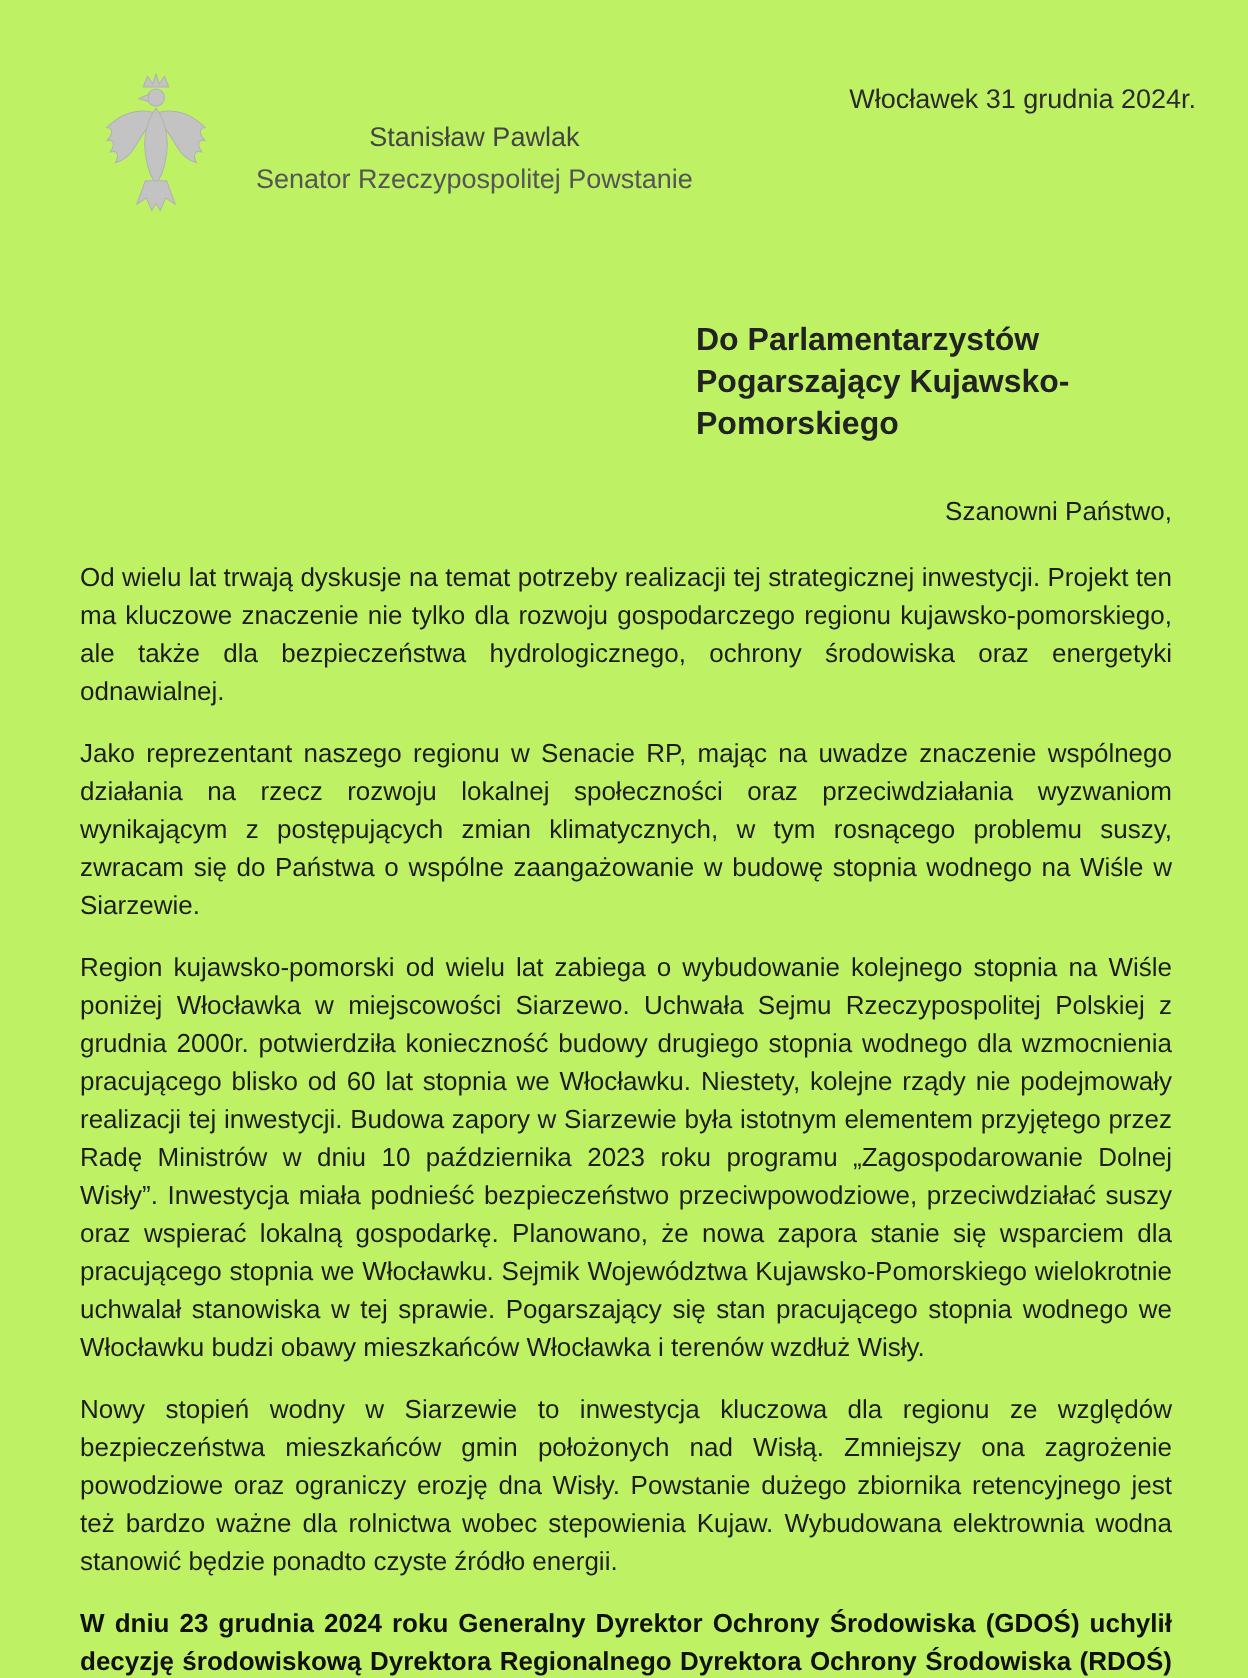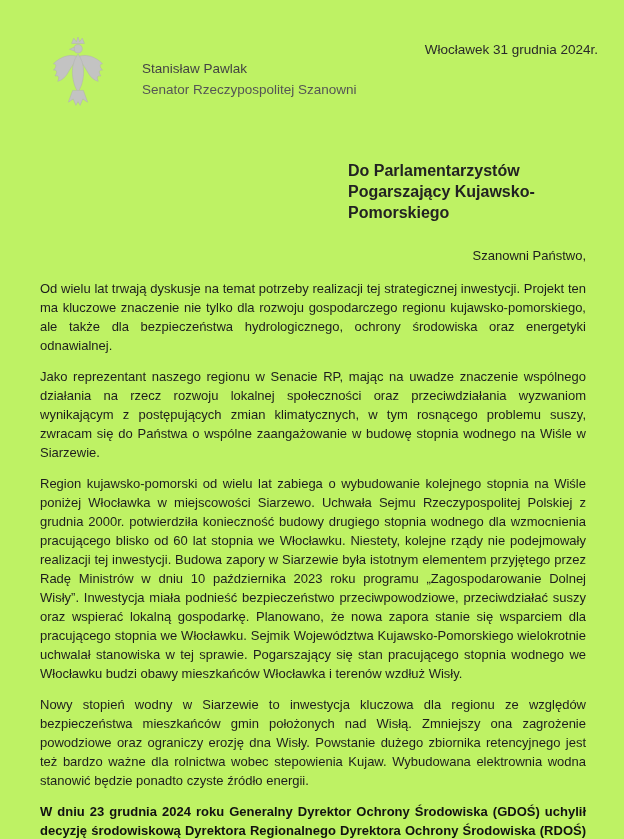--- a/index.html
+++ b/index.html
@@ -13,21 +13,21 @@
     color:#1d1d1d;
   }
   
   .date-line{
     position:absolute;top:42px;right:26px;
     font-size:13.5px;color:#2a2a2a;
   }
   
   .letterhead{
     position:absolute;left:46px;top:34px;
-    display:flex;align-items:flex-start;gap:32px;
+    display:flex;align-items:flex-start;gap:18px;text-align:center;
   }
   .emblem{width:64px;height:84px;flex:0 0 auto;}
   .sender{margin-top:24px;line-height:21px;font-size:13.5px;color:#4c4c4c;}
   .sender .name{color:#444;}
   .sender .title{color:#555;}
   
   .recipient{
     position:absolute;left:348px;top:160px;
     font-weight:bold;font-size:16px;line-height:21px;color:#222;
   }
@@ -63,21 +63,21 @@
           <path d="M62 38 C76 34 92 38 106 52 C99 53 101 59 106 64 C98 63 99 69 103 75 C95 73 95 79 98 85 C89 83 83 76 79 69 C74 61 68 50 62 46 Z"></path>
 
           <path d="M60 34 C52 44 48 60 50 76 C52 90 56 100 60 104 C64 100 68 90 70 76 C72 60 68 44 60 34 Z"></path>
 
           <path d="M50 102 L42 124 L51 118 L56 130 L60 123 L64 130 L69 118 L78 124 L70 102 Z"></path>
         </g>
       </svg>
     </span>
     <div class="sender">
       <div class="name">Stanisław Pawlak</div>
-      <div class="title">Senator Rzeczypospolitej Szanowni</div>
+      <div class="title">Senator Rzeczypospolitej Powstanie</div>
     </div>
   </div>
 
   <div class="recipient">
     <div>Do Parlamentarzystów</div>
     <div>Pogarszający Kujawsko-Pomorskiego</div>
   </div>
 
   <div class="letter-body">
     <p class="salutation">Szanowni Państwo,</p>

